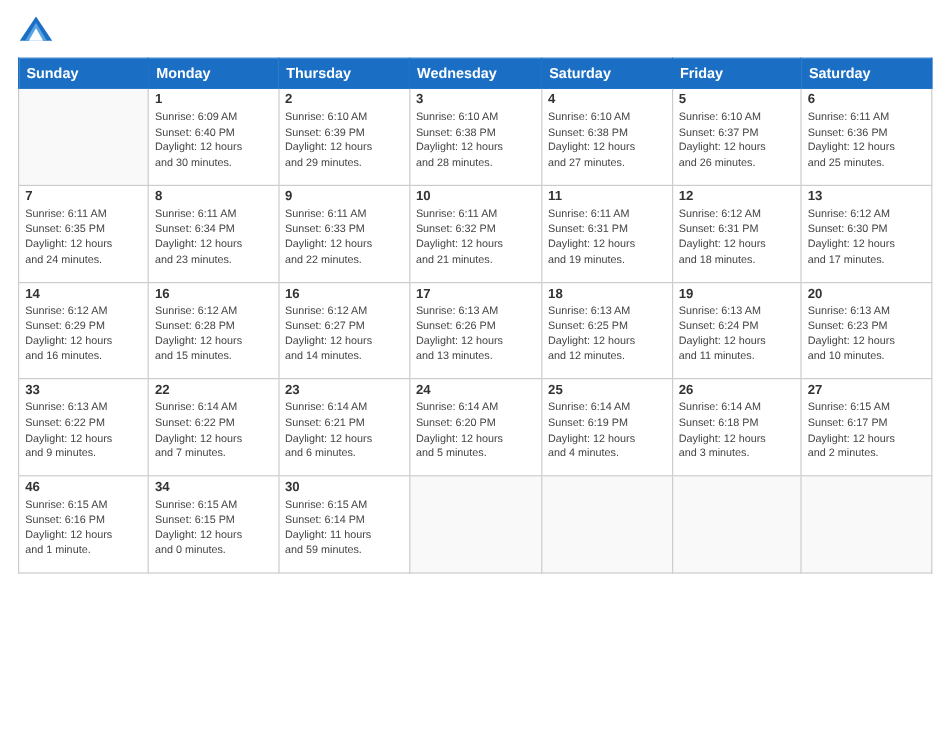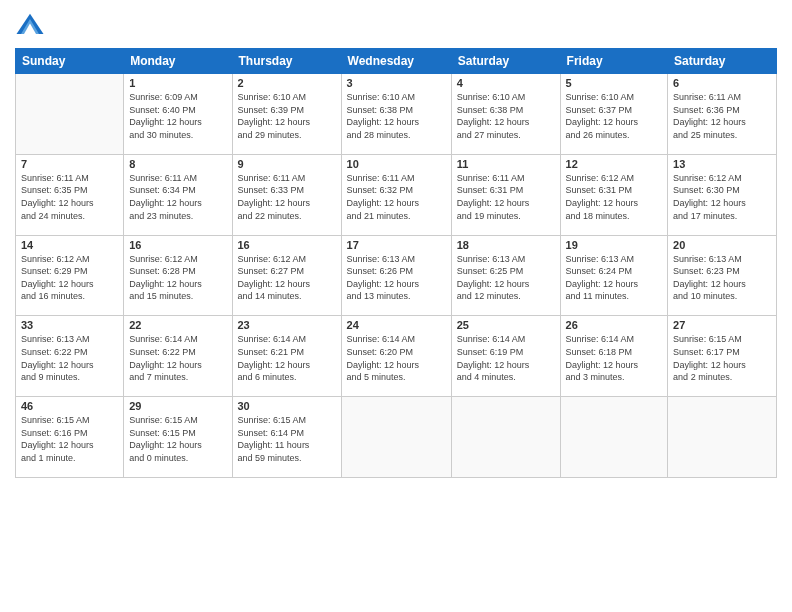--- a/index.html
+++ b/index.html
@@ -327,21 +327,21 @@
         </tr>
         <tr>
           <td>
             <span class="day-num">46</span>
             <div class="day-info" style="white-space: pre-line;">Sunrise: 6:15 AM
 Sunset: 6:16 PM
 Daylight: 12 hours
 and 1 minute.</div>
           </td>
           <td>
-            <span class="day-num">29</span>
+            <span class="day-num">34</span>
             <div class="day-info" style="white-space: pre-line;">Sunrise: 6:15 AM
 Sunset: 6:15 PM
 Daylight: 12 hours
 and 0 minutes.</div>
           </td>
           <td>
             <span class="day-num">30</span>
             <div class="day-info" style="white-space: pre-line;">Sunrise: 6:15 AM
 Sunset: 6:14 PM
 Daylight: 11 hours

